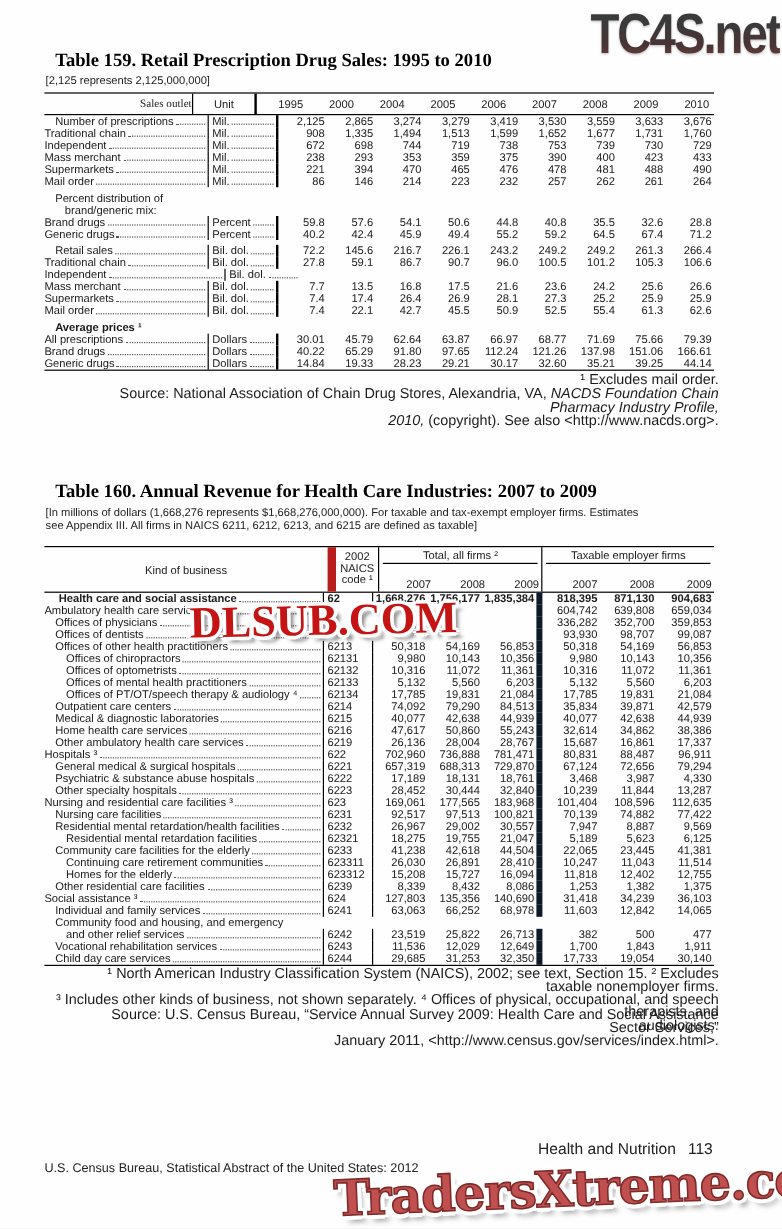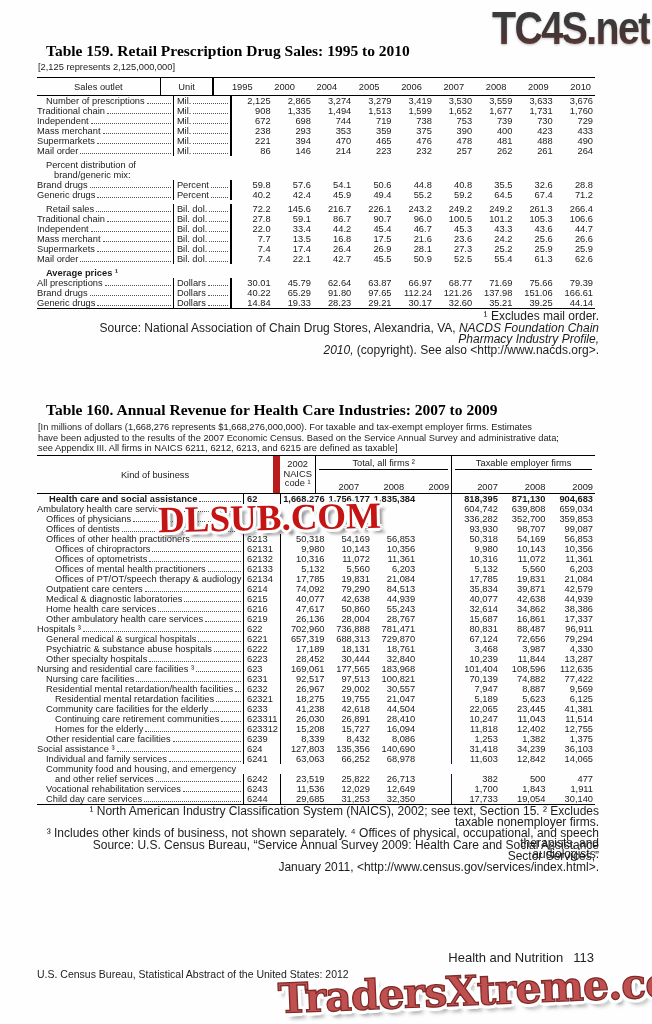--- a/index.html
+++ b/index.html
@@ -19,32 +19,32 @@
   .lbl{white-space:nowrap;}
   .leader{flex:1;border-bottom:1px dotted #555;margin:0 2px 2px 2px;min-width:4px;}
   .num{text-align:right;white-space:nowrap;padding-right:2px;}
   
   #t159{top:77px;}
   #t159 .c-label{width:150px;}
   #t159 .c-unit{width:63px;border-left:1px solid #000;display:flex;align-items:flex-end;padding-left:3px;box-sizing:border-box;}
   #t159 .c-years{flex:1;display:flex;border-left:2px solid #000;}
   #t159 .c-years .num{width:38.3px;}
   .t159-head{display:flex;height:17px;border-top:1px solid #000;border-bottom:1px solid #000;align-items:center;}
-  .t159-head .h-outlet{width:150px;text-align:center;}
+  .t159-head .h-outlet{width:150px;text-align:right;font-family:Liberation Serif, serif;}
   .t159-head .h-unit{width:63px;border-left:1px solid #000;text-align:center;align-self:stretch;display:flex;align-items:center;justify-content:center;}
   .t159-head .h-years{flex:1;display:flex;border-left:2px solid #000;align-self:stretch;align-items:center;}
   .t159-head .h-years .num{width:38.3px;padding-right:4px;}
   #t159 .t-bottom{border-bottom:1px solid #000;}
   
   #t160{top:455px;}
   #t160 .c-label{width:242px;}
   #t160 .c-code{width:43px;border-left:1px solid #000;padding-left:3px;box-sizing:border-box;white-space:nowrap;}
   #t160 .c-total{width:136px;display:flex;border-left:1px solid #000;}
   #t160 .c-total .num{width:45.3px;}
-  #t160 .c-tax{flex:1;display:flex;border-left:1px solid #0f172a;margin-left:34px;}
+  #t160 .c-tax{flex:1;display:flex;border-left:5px solid #0f172a;}
   #t160 .c-tax .num{width:45.6px;}
   .t160-head{display:flex;height:37px;border-top:1px solid #000;border-bottom:1px solid #000;}
   .t160-head .h-kind{width:242px;display:flex;align-items:center;justify-content:center;}
   .t160-head .h-naics{width:43px;border-left:7px solid #b91c1c;display:flex;flex-direction:column;align-items:center;justify-content:center;line-height:9.6px;box-sizing:border-box;}
   .t160-head .h-grp{display:flex;flex-direction:column;border-left:1px solid #000;box-sizing:border-box;}
   .t160-head .h-grp.total{width:136px;}
   .t160-head .h-grp.tax{flex:1;}
   .h-grp .g-title{text-align:center;border-bottom:1px solid #000;margin:2px 3px 0 3px;padding-bottom:1px;}
   .h-grp .g-years{display:flex;flex:1;align-items:flex-end;padding-bottom:1px;}
   .h-grp.total .g-years .num{width:45.3px;}
@@ -337,31 +337,20 @@
         </div>
         <div class="t-row">
           <div class="c-label">
             <span class="lbl" style="padding-left: 0px;">Independent</span>
             <div class="leader"></div>
           </div>
           <div class="c-unit">
             <span class="lbl">Bil. dol.</span>
             <div class="leader"></div>
           </div>
-          <div class="c-years">
-            <div class="num">22.0</div>
-            <div class="num">33.4</div>
-            <div class="num">44.2</div>
-            <div class="num">45.4</div>
-            <div class="num">46.7</div>
-            <div class="num">45.3</div>
-            <div class="num">43.3</div>
-            <div class="num">43.6</div>
-            <div class="num">44.7</div>
-          </div>
         </div>
         <div class="t-row">
           <div class="c-label">
             <span class="lbl" style="padding-left: 0px;">Mass merchant</span>
             <div class="leader"></div>
           </div>
           <div class="c-unit">
             <span class="lbl">Bil. dol.</span>
             <div class="leader"></div>
           </div>
@@ -504,21 +493,20 @@
 
   <div class="footnote indent1" style="top:311px;">¹ Excludes mail order.</div>
   <div class="footnote" style="top:323px;" id="t159-source">
       <div class="indent1"><span>Source: National Association of Chain Drug Stores, Alexandria, VA, </span><span class="it">NACDS Foundation Chain Pharmacy Industry Profile,</span></div>
       <div><span class="it">2010,</span><span> (copyright). See also &lt;http://www.nacds.org&gt;.</span></div>
     </div>
 
   <div class="tbl-title" style="top:401px;">Table 160. Annual Revenue for Health Care Industries: 2007 to 2009</div>
   <div class="tbl-note" style="top:422px;">
     <div>[In millions of dollars (1,668,276 represents $1,668,276,000,000). For taxable and tax-exempt employer firms. Estimates</div>
-    <div>have been adjusted to the results of the 2007 Economic Census. Based on the Service Annual Survey and administrative data;</div>
     <div>see Appendix III. All firms in NAICS 6211, 6212, 6213, and 6215 are defined as taxable]</div>
   </div>
 
   <div class="dtable" id="t160">
     <div class="t160-head">
       <div class="h-kind">Kind of business</div>
       <div class="h-naics">
         <div>2002</div>
         <div>NAICS</div>
         <div>code ¹</div>

